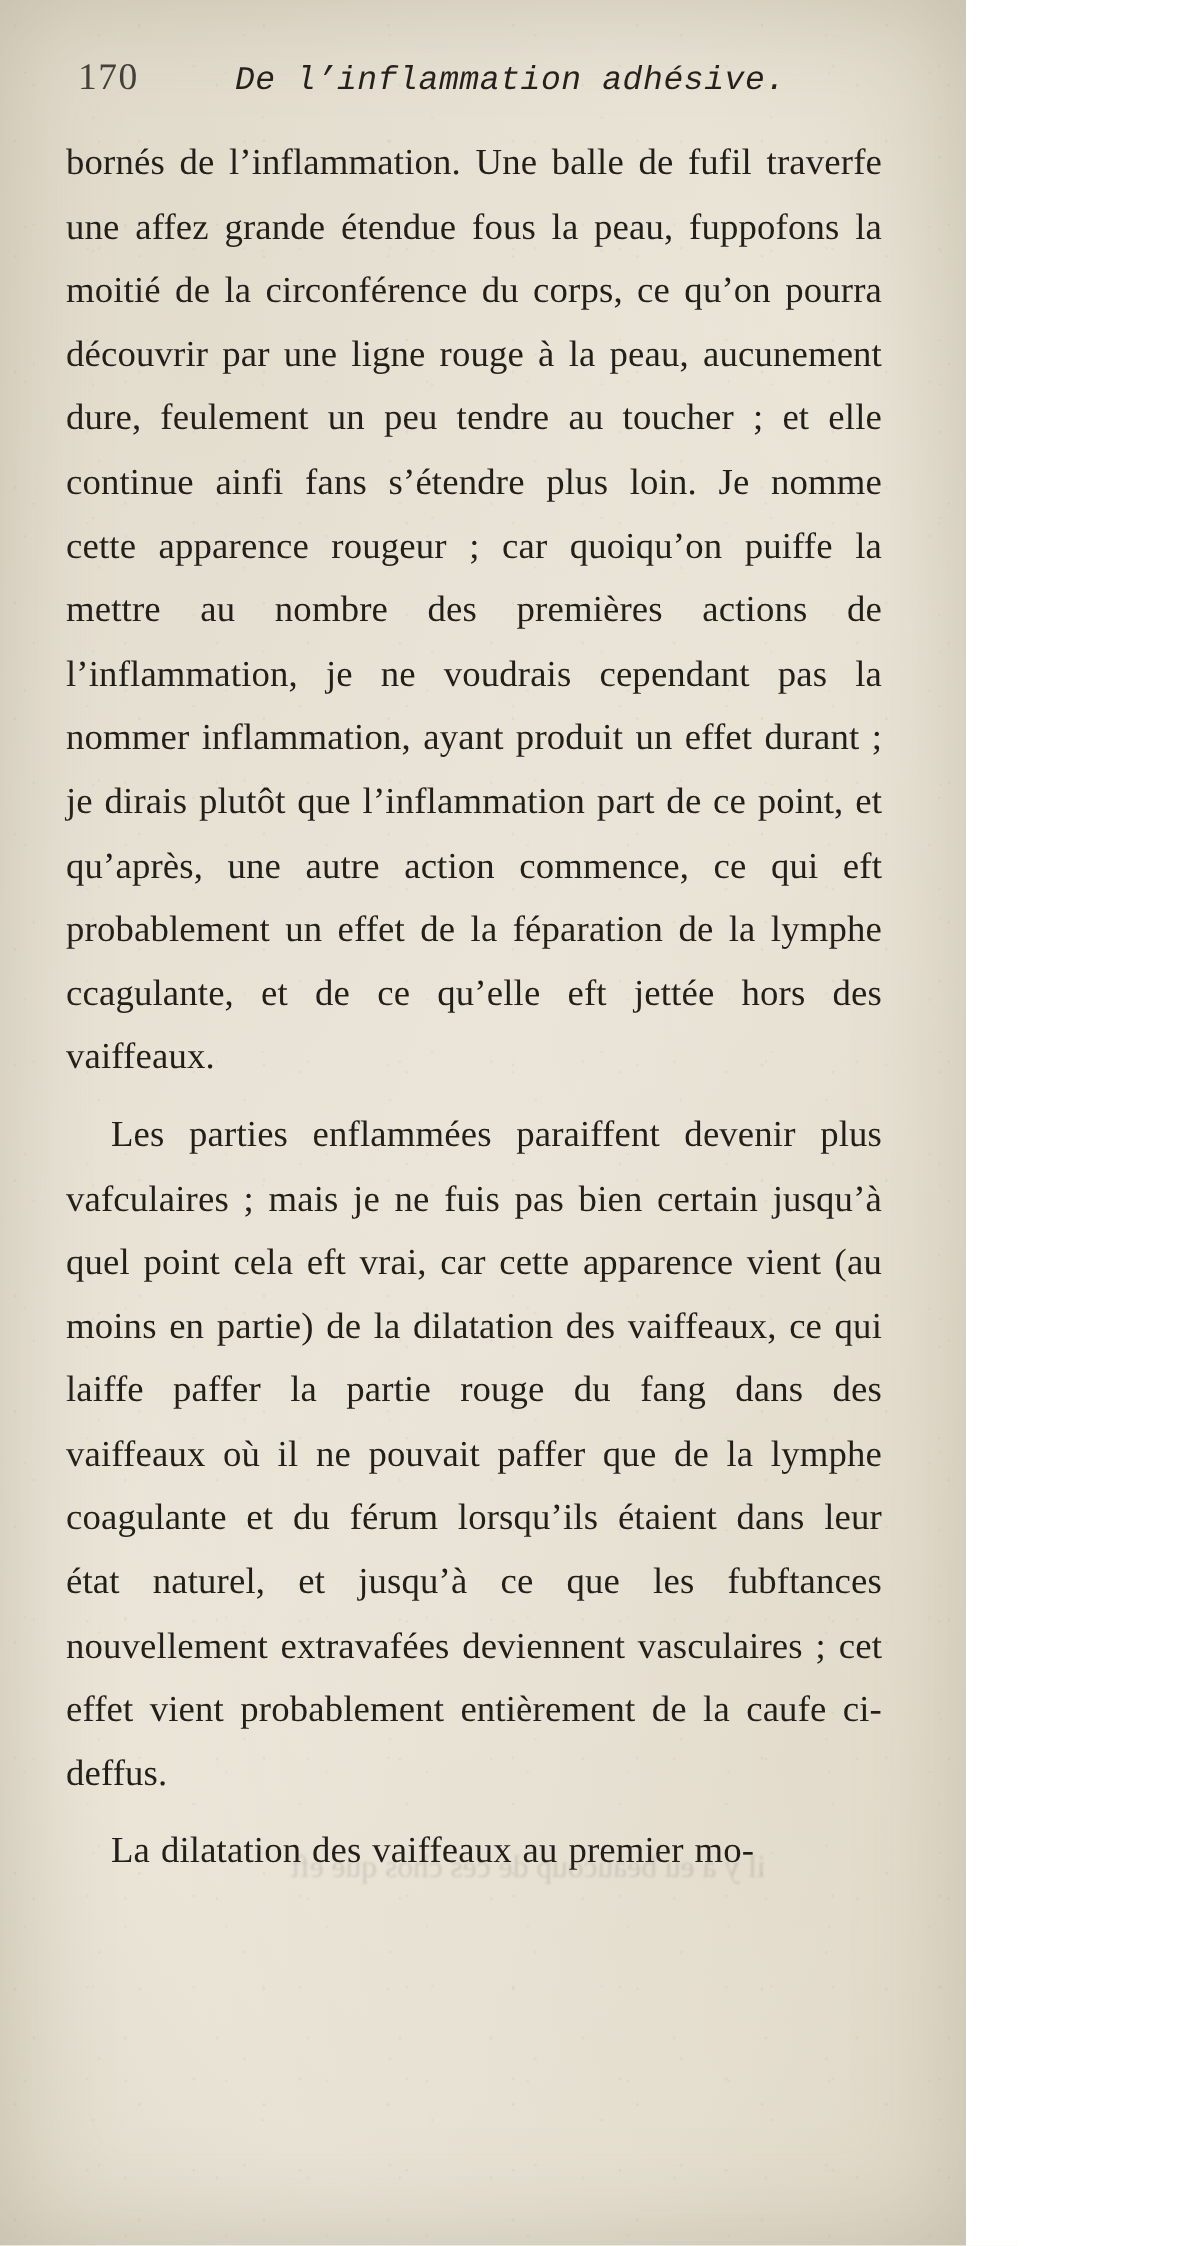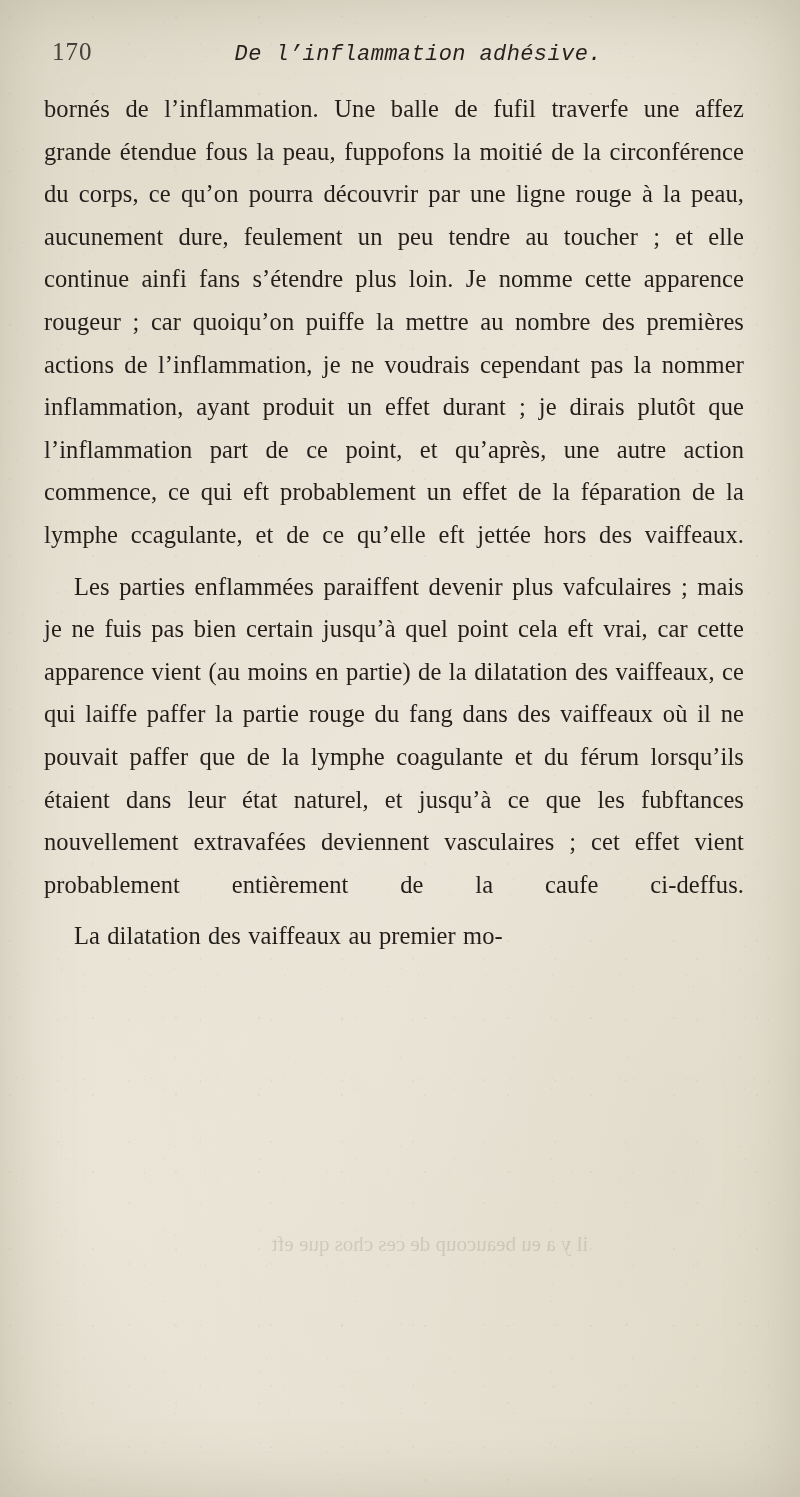--- a/index.html
+++ b/index.html
@@ -9,21 +9,21 @@
   }
   body {
     width: 800px;
     height: 1497px;
     overflow: hidden;
     font-family: "Liberation Serif", serif;
   }
 
   .page {
     position: relative;
-    width: 800px;
+    width: 644px;
     height: 1497px;
     background:
       radial-gradient(ellipse at 20% 12%, rgba(221,214,198,0.55) 0%, rgba(221,214,198,0) 55%),
       radial-gradient(ellipse at 85% 78%, rgba(219,211,193,0.5) 0%, rgba(219,211,193,0) 60%),
       radial-gradient(ellipse at 50% 50%, rgba(240,236,225,0.9) 0%, rgba(232,227,212,0.85) 70%, rgba(221,215,198,0.95) 100%),
       #efece2;
     box-sizing: border-box;
   }
 
   

